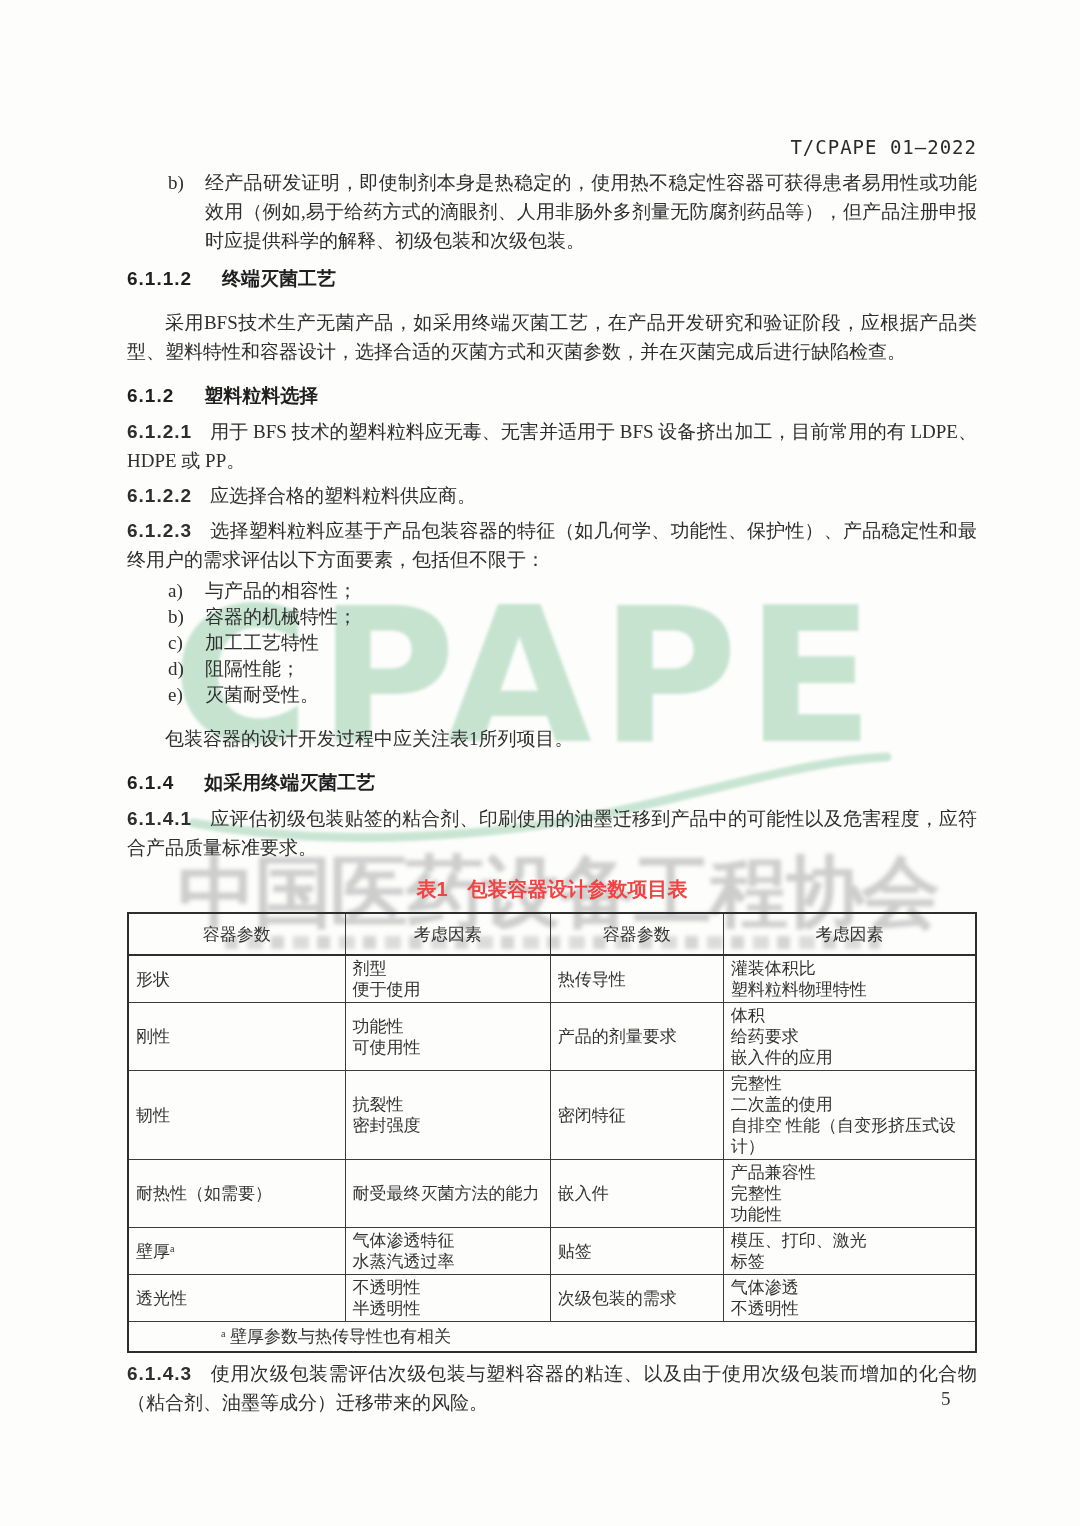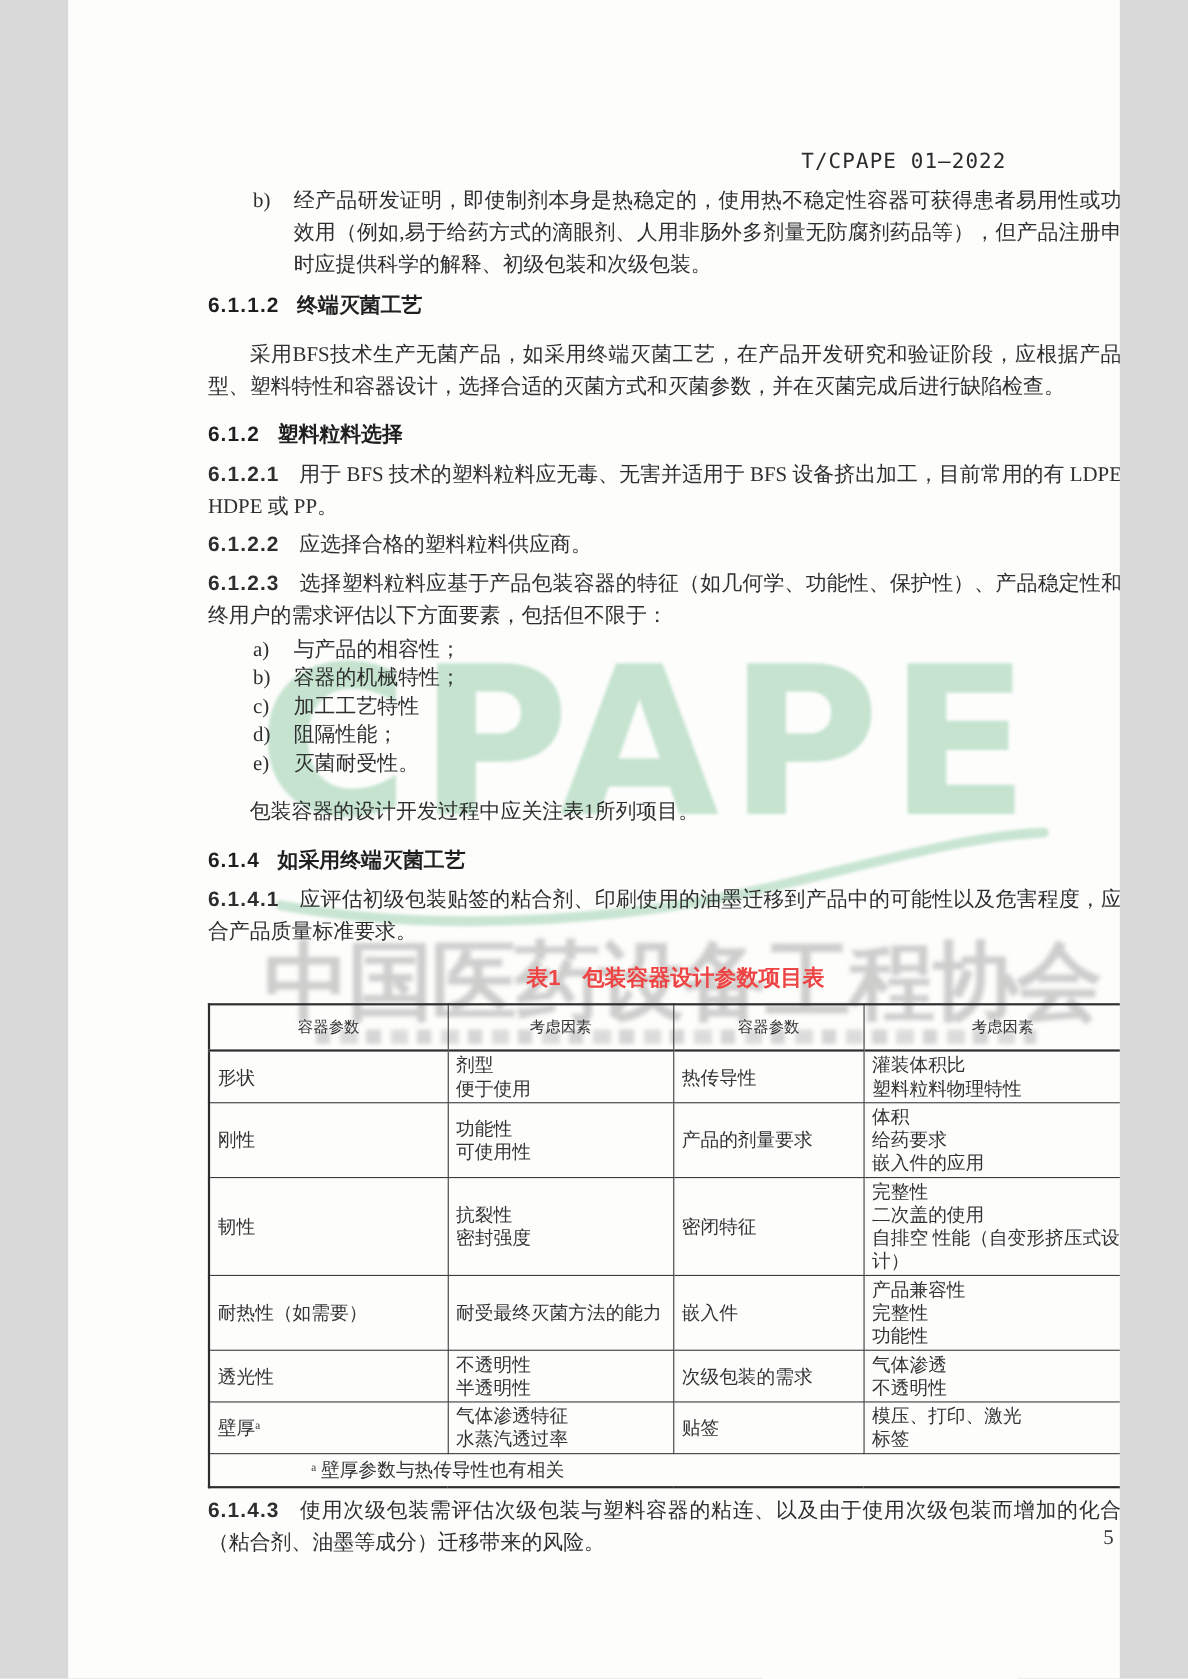--- a/index.html
+++ b/index.html
@@ -3,21 +3,21 @@
 <meta charset="utf-8">
 <style>
   * { box-sizing: border-box; }
   html,body { margin:0; padding:0; }
   body {
     background:#d9d9d9;
     font-family:"Liberation Serif","DejaVu Serif",serif;
   }
   .page {
     position:relative;
-    width:956px; height:1526px;
+    width:1080px; height:1526px;
     margin:0 auto;
     background:#fdfdfc;
     color:#2e2e2e;
     overflow:hidden;
   }
 
   
   .wm-cpape {
     position:absolute; left:172px; top:582px;
     font-family:"DejaVu Sans","Liberation Sans",sans-serif;
@@ -80,21 +80,21 @@
   .hang-item .hang-label { flex:0 0 37px; }
   .hang-item .hang-text  { flex:1; }
   .first-block { margin-top:168px; }
 
   h3.sec {
     margin:10px 0 8px 0;
     font-family:"Liberation Sans","DejaVu Sans",sans-serif;
     font-size:19px; line-height:27px; font-weight:bold;
     color:#1f1f1f; text-align:left;
   }
-  h3.sec .hnum { margin-right:16px; letter-spacing:1px; }
+  h3.sec .hnum { margin-right:30px; letter-spacing:1px; }
 
   p.para { margin:16px 0; text-indent:38px; }
   p.clause { margin:6px 0 0 0; }
   p.clause .cnum {
     font-family:"Liberation Sans","DejaVu Sans",sans-serif;
     font-weight:bold; letter-spacing:1px;
     padding-right:18px;
   }
   .abc-list { margin-top:4px; line-height:26px; }
   .abc-list .hang-item { margin-bottom:0; }
@@ -119,21 +119,21 @@
     border:1px solid #3c3c3c;
     padding:2px 7px;
     vertical-align:middle;
     text-align:left;
     font-weight:normal;
   }
   table.t1 { border:2px solid #2e2e2e; }
   table.t1 thead th {
     height:42px; text-align:center;
     border-bottom:2px solid #2e2e2e;
-    font-size:14px;
+    font-size:17px;
   }
   table.t1 td div { min-height:21px; }
   table.t1 tr.foot td {
     height:30px; padding-left:92px;
     border-top:1px solid #3c3c3c;
   }
 
   
   .after-table { margin-top:9px; }
 </style>
@@ -288,48 +288,48 @@
               <div>嵌入件</div>
             </td>
             <td>
               <div>产品兼容性</div>
               <div>完整性</div>
               <div>功能性</div>
             </td>
           </tr>
           <tr>
             <td>
+              <div>壁厚ᵃ</div>
+            </td>
+            <td>
+              <div>气体渗透特征</div>
+              <div>水蒸汽透过率</div>
+            </td>
+            <td>
+              <div>贴签</div>
+            </td>
+            <td>
+              <div>模压、打印、激光</div>
+              <div>标签</div>
+            </td>
+          </tr>
+          <tr>
+            <td>
               <div>透光性</div>
             </td>
             <td>
               <div>不透明性</div>
               <div>半透明性</div>
             </td>
             <td>
               <div>次级包装的需求</div>
             </td>
             <td>
               <div>气体渗透</div>
               <div>不透明性</div>
-            </td>
-          </tr>
-          <tr>
-            <td>
-              <div>壁厚ᵃ</div>
-            </td>
-            <td>
-              <div>气体渗透特征</div>
-              <div>水蒸汽透过率</div>
-            </td>
-            <td>
-              <div>贴签</div>
-            </td>
-            <td>
-              <div>模压、打印、激光</div>
-              <div>标签</div>
             </td>
           </tr>
         </tbody>
       <tbody>
         <tr class="foot">
           <td colspan="4">ᵃ 壁厚参数与热传导性也有相关</td>
         </tr>
       </tbody>
     </table>
 

